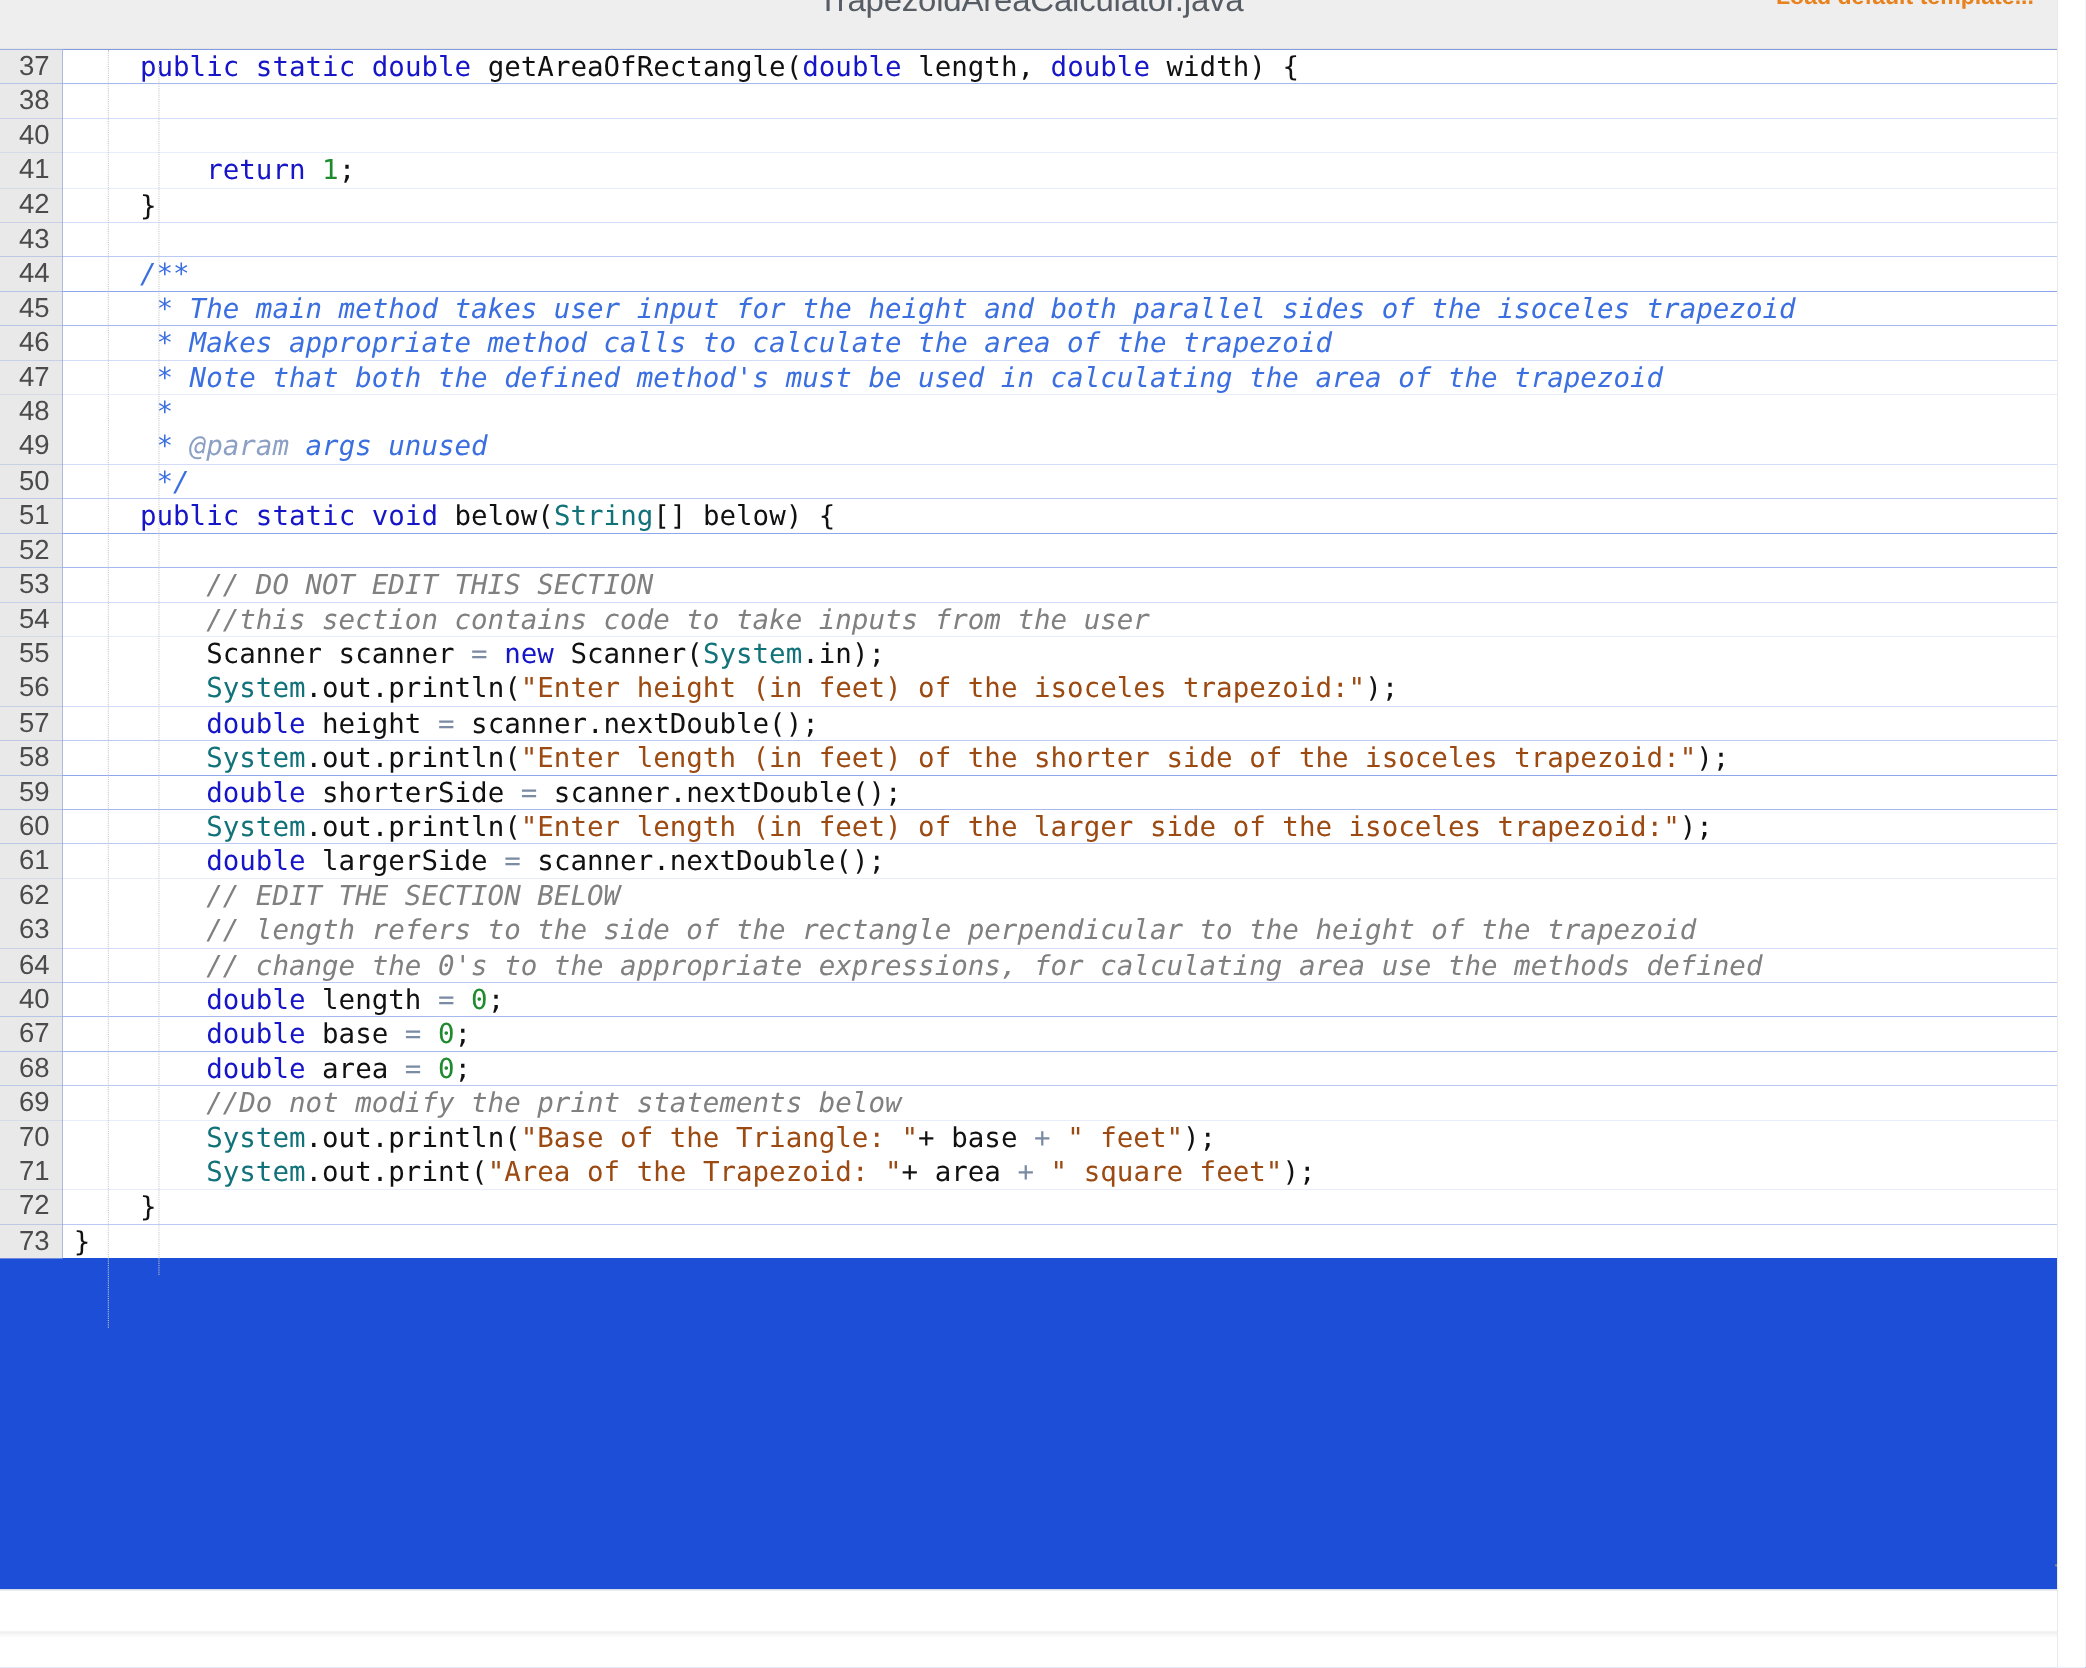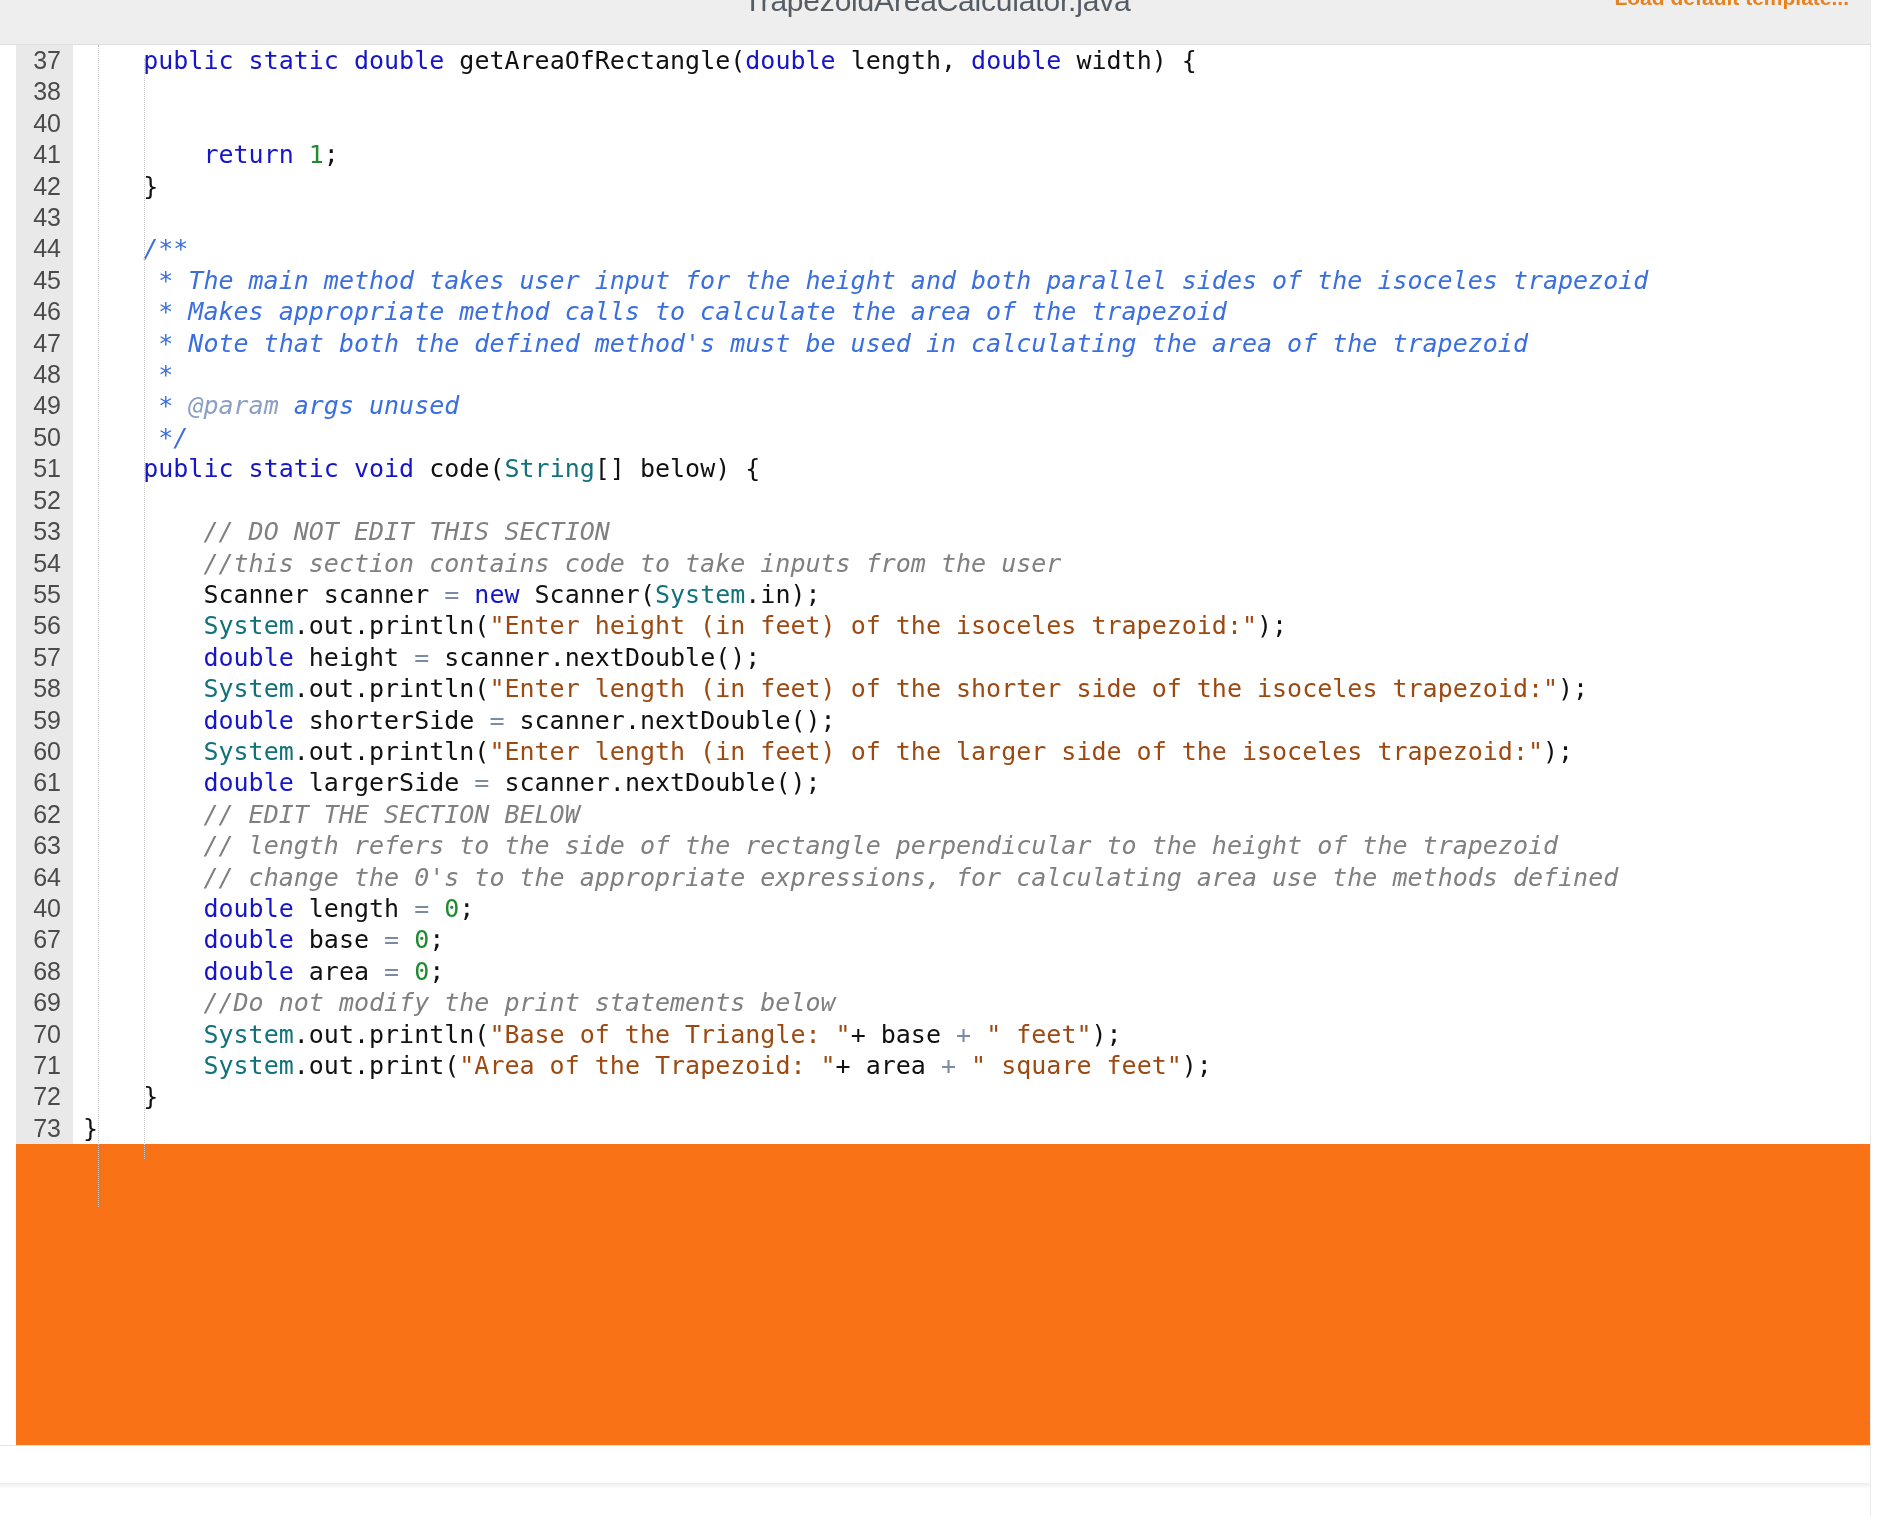--- a/index.html
+++ b/index.html
@@ -46,24 +46,24 @@
     font-size: 21px;
     font-weight: bold;
     color: #e8821e;
     white-space: nowrap;
     cursor: pointer;
   }
 
   
   .editor-body {
     position: absolute;
-    left: 16px; top: 45px;
+    left: 0; top: 45px;
     width: 1870px;
     height: 1400px;
-    background: #f97316;
+    background: #1d4ed8;
     overflow: hidden;
   }
 
   .code-table {
     position: relative;
     width: 100%;
     border-collapse: collapse;
     table-layout: fixed;
   }
 
@@ -230,21 +230,21 @@
           <tr class="code-row">
             <td class="gutter-cell">49</td>
             <td class="code-cell"><span class="plain">     </span><span class="doc">* </span><span class="doctag">@param</span><span class="doc"> args unused</span></td>
           </tr>
           <tr class="code-row">
             <td class="gutter-cell">50</td>
             <td class="code-cell"><span class="plain">     </span><span class="doc">*/</span></td>
           </tr>
           <tr class="code-row">
             <td class="gutter-cell">51</td>
-            <td class="code-cell"><span class="plain">    </span><span class="kw">public</span><span class="plain"> </span><span class="kw">static</span><span class="plain"> </span><span class="kw">void</span><span class="plain"> code(</span><span class="typ">String</span><span class="plain">[] below) {</span></td>
+            <td class="code-cell"><span class="plain">    </span><span class="kw">public</span><span class="plain"> </span><span class="kw">static</span><span class="plain"> </span><span class="kw">void</span><span class="plain"> below(</span><span class="typ">String</span><span class="plain">[] below) {</span></td>
           </tr>
           <tr class="code-row">
             <td class="gutter-cell">52</td>
             <td class="code-cell"></td>
           </tr>
           <tr class="code-row">
             <td class="gutter-cell">53</td>
             <td class="code-cell"><span class="plain">        </span><span class="cmt">// DO NOT EDIT THIS SECTION</span></td>
           </tr>
           <tr class="code-row">

